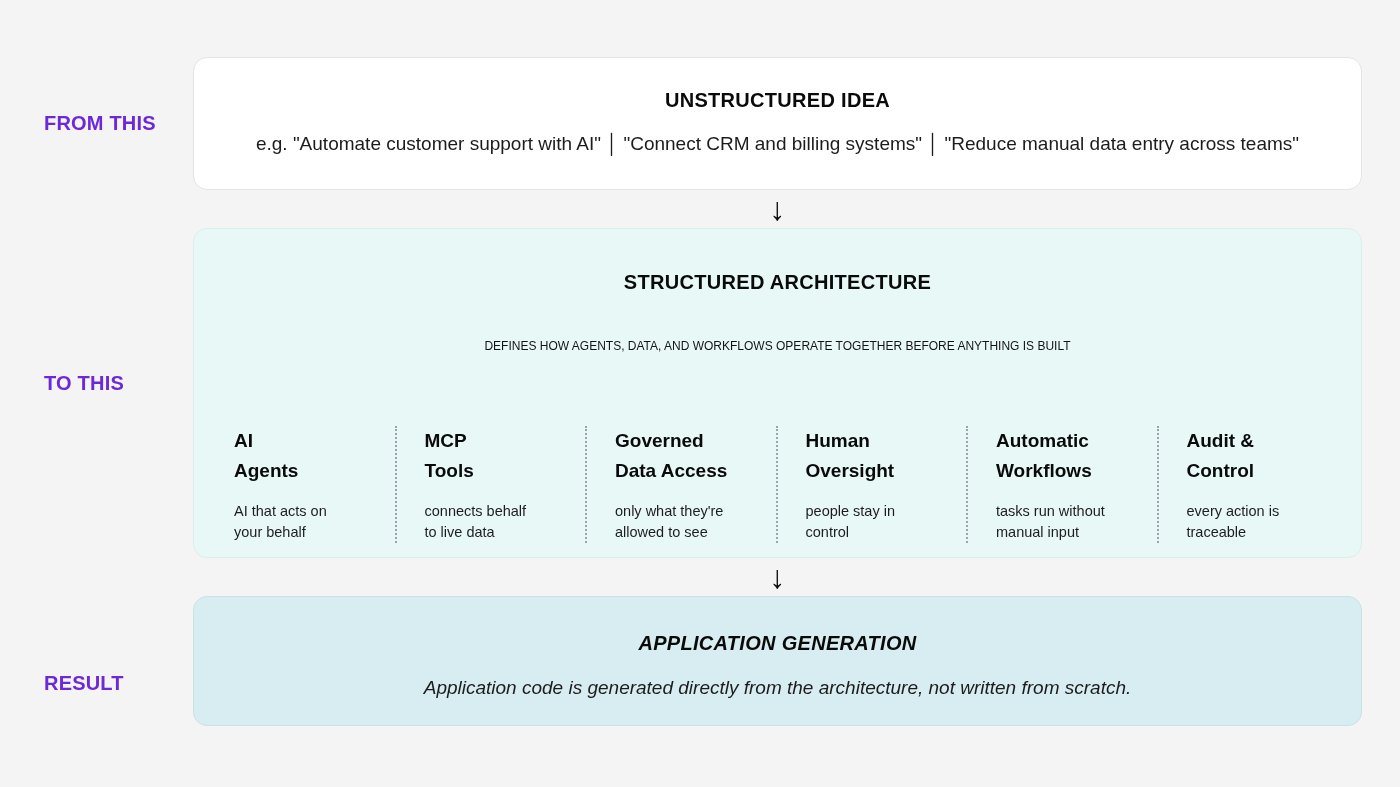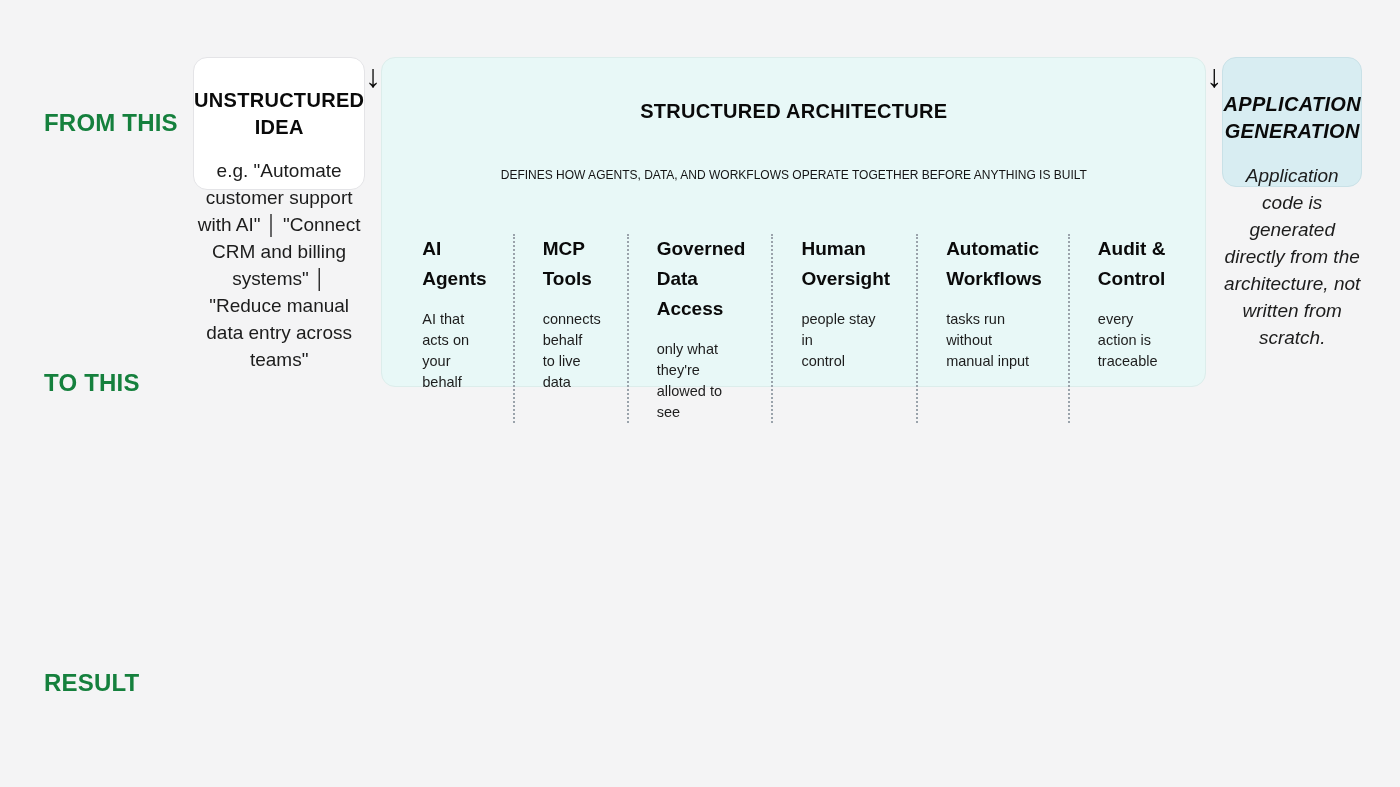--- a/index.html
+++ b/index.html
@@ -14,38 +14,39 @@
     position: relative;
     width: 1400px;
     height: 787px;
     background: #f4f4f5;
   }
 
   
   .rail-label {
     position: absolute;
     left: 44px;
-    font-size: 24px;
+    font-size: 20px;
     line-height: 24px;
     font-weight: 700;
     letter-spacing: 0.2px;
-    color: #15803d;
+    color: #6d28d9;
     white-space: nowrap;
   }
   .rail-label.from  { top: 111px; }
   .rail-label.to    { top: 371px; }
   .rail-label.result{ top: 671px; }
 
   
   .stack {
     position: absolute;
     left: 193px;
     top: 57px;
     width: 1169px;
     display: flex;
+    flex-direction: column;
   }
   .card {
     width: 100%;
     border-radius: 14px;
     text-align: center;
   }
   .card-unstructured {
     height: 133px;
     background: #ffffff;
     border: 1px solid #e4e4e7;
@@ -104,20 +105,21 @@
   .columns {
     margin-top: 46px;
     display: flex;
     align-items: stretch;
     text-align: left;
     padding-right: 0;
   }
   .column {
     flex: 1 1 0;
     padding-right: 26px;
+    margin-top: 21px;
   }
   .column + .column {
     border-left: 2px dotted #9aa3ab;
     padding-left: 28px;
     padding-right: 26px;
   }
   .column:last-child { padding-right: 0; }
   .col-heading {
     font-size: 19px;
     line-height: 30px;

